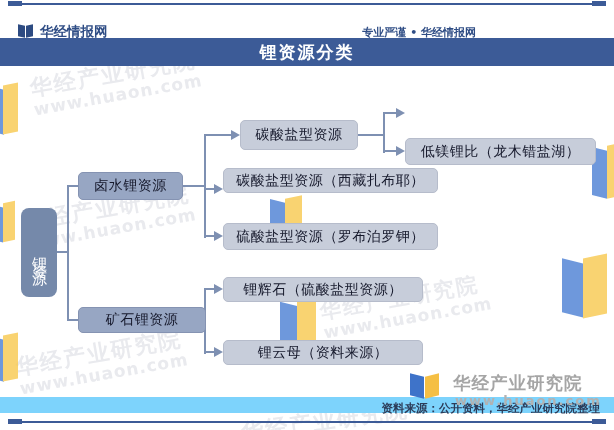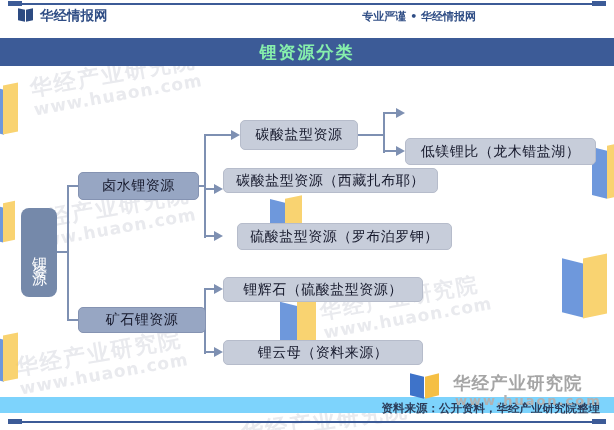--- a/index.html
+++ b/index.html
@@ -2,29 +2,29 @@
 <html><head>
 <meta charset="utf-8">
 <style>
   html,body{margin:0;padding:0;background:#fff;}
   .page{position:relative;width:614px;height:430px;overflow:hidden;background:#fff;
         font-family:"DejaVu Sans","Liberation Sans",sans-serif;}
   
   .rule{position:absolute;left:8px;width:598px;height:2px;background:#3c5b97;z-index:3;}
   .cap{position:absolute;width:14px;height:5px;background:#3c5b97;z-index:3;}
   
-  .brandrow{position:absolute;left:0;top:0;width:494px;height:30px;z-index:3;}
+  .brandrow{position:absolute;left:0;top:16px;width:494px;height:30px;z-index:3;}
   .brand{position:absolute;left:40px;top:7px;font-size:13.5px;font-weight:bold;color:#2f4d85;}
   .slogan{position:absolute;right:18px;top:9px;font-size:11px;font-weight:bold;color:#2f4d85;}
   .bookicon{position:absolute;left:18px;top:7px;width:17px;height:16px;}
   .bookicon .l{position:absolute;left:0;top:2px;width:7px;height:12px;background:#2d4b82;transform:skewY(12deg);}
   .bookicon .r{position:absolute;left:8px;top:2px;width:7px;height:12px;background:#2d4b82;transform:skewY(-12deg);}
   .titlebar{position:absolute;left:0;top:38px;width:614px;height:28px;background:#3c5b97;z-index:3;
             display:flex;align-items:center;justify-content:center;}
-  .titlebar span{color:#86efac;font-size:17px;font-weight:bold;letter-spacing:2px;}
+  .titlebar span{color:#ffffff;font-size:17px;font-weight:bold;letter-spacing:2px;}
   
   .node{position:absolute;display:flex;align-items:center;justify-content:center;z-index:2;
         font-size:14px;color:#15182b;letter-spacing:0.5px;border-radius:5px;box-sizing:border-box;}
   .lvl1{background:#7589aa;border-radius:8px;color:#fff;font-size:15px;
         writing-mode:vertical-rl;text-orientation:upright;letter-spacing:7px;padding-top:6px;}
   .lvl2{background:#97a6c3;border:1px solid #8593b2;}
   .leaf{background:#c7cdda;border:1px solid #b6bccb;}
   
   .line{position:absolute;background:#7e90b2;z-index:1;}
   .arrow{position:absolute;width:0;height:0;border-top:5px solid transparent;
@@ -142,25 +142,25 @@
   <div class="arrow" style="left:396px;top:146px;"></div>
 
   <div class="line" style="left:185px;top:319px;width:20px;height:2px;"></div>
   <div class="line" style="left:204px;top:288px;width:2px;height:66px;"></div>
   <div class="line" style="left:204px;top:288px;width:11px;height:2px;"></div>
   <div class="arrow" style="left:214px;top:284px;"></div>
   <div class="line" style="left:204px;top:351px;width:11px;height:2px;"></div>
   <div class="arrow" style="left:214px;top:347px;"></div>
 
   <div class="node lvl1" style="left:21px;top:208px;width:36px;height:89px;">锂资源</div>
-  <div class="node lvl2" style="left:78px;top:172px;width:121px;height:28px;">卤水锂资源</div>
+  <div class="node lvl2" style="left:78px;top:172px;width:105px;height:28px;">卤水锂资源</div>
   <div class="node lvl2" style="left:78px;top:307px;width:128px;height:26px;">矿石锂资源</div>
   <div class="node leaf" style="left:240px;top:120px;width:118px;height:30px;">碳酸盐型资源</div>
   <div class="node leaf" style="left:223px;top:168px;width:215px;height:25px;">碳酸盐型资源（西藏扎布耶）</div>
-  <div class="node leaf" style="left:223px;top:223px;width:215px;height:27px;margin-left:14px;">硫酸盐型资源（罗布泊罗钾）</div>
+  <div class="node leaf" style="left:223px;top:223px;width:215px;height:27px;">硫酸盐型资源（罗布泊罗钾）</div>
   <div class="node leaf" style="left:405px;top:138px;width:191px;height:27px;">低镁锂比（龙木错盐湖）</div>
   <div class="node leaf" style="left:223px;top:277px;width:200px;height:25px;">锂辉石（硫酸盐型资源）</div>
   <div class="node leaf" style="left:223px;top:340px;width:200px;height:25px;">锂云母（资料来源）</div>
 
   <div class="biglogo">
     <span class="icon">
         <span class="b"></span>
         <span class="y"></span>
       </span>
     <span class="cn">华经产业研究院</span>

